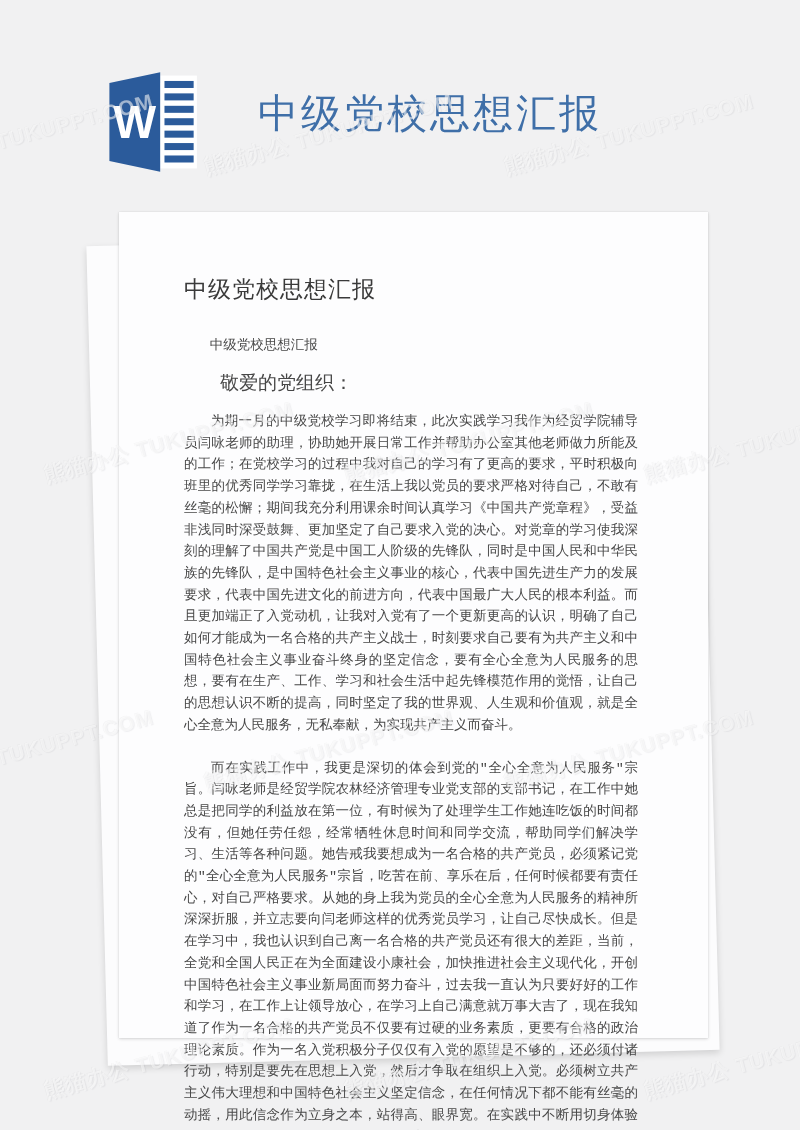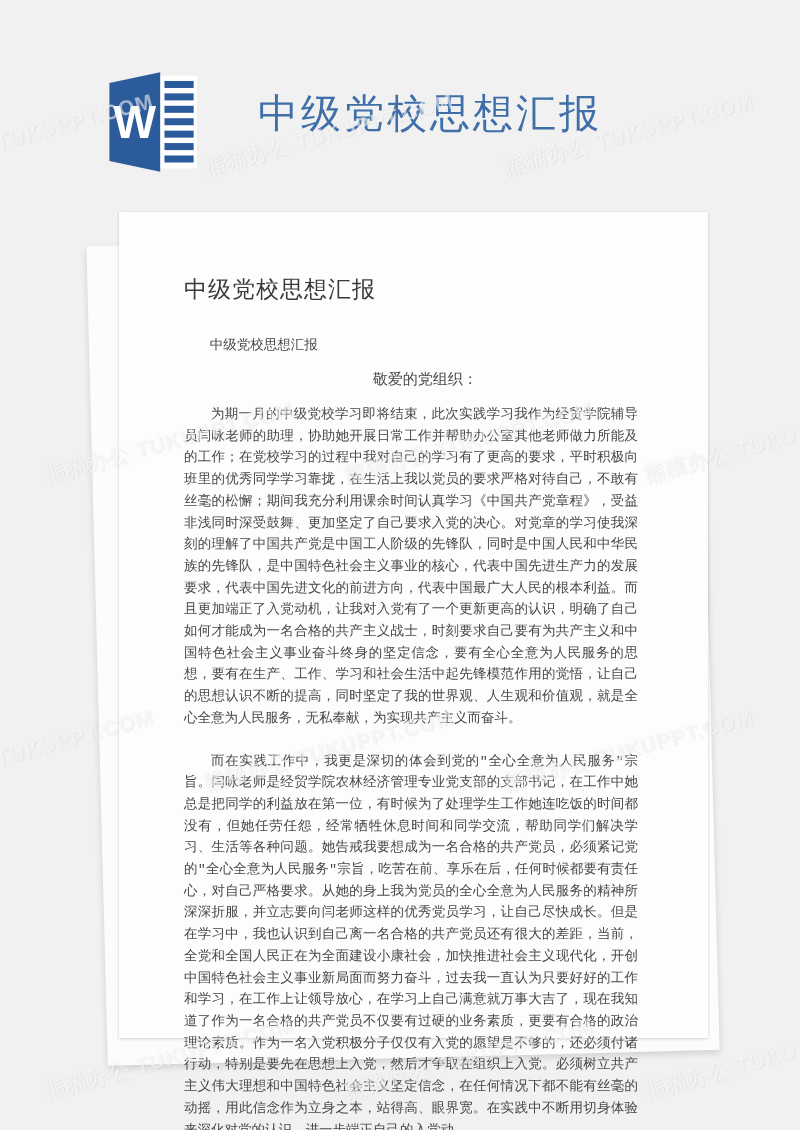--- a/index.html
+++ b/index.html
@@ -34,21 +34,21 @@
     box-sizing:border-box;
     padding:62px 70px 0 65px;
     font-family:"Liberation Serif","DejaVu Serif",serif;
     color:#474747;
   }
   .doc-title{
     margin:0;font-size:23px;font-weight:400;
     color:#3a3a3a;letter-spacing:1px;
   }
   .doc-subtitle{margin:31px 0 0 1.9em;font-size:13.5px;}
-  .doc-salutation{margin:16px 0 0 1.9em;font-size:15px;text-align:center;}
+  .doc-salutation{margin:16px 0 0 1.9em;font-size:19px;}
   .doc-para{
     margin:15px 0 0 0;
     font-size:13.5px;line-height:21.7px;
     text-align:justify;text-indent:2em;font-family:Liberation Mono, monospace;
   }
   .doc-para + .doc-para{margin-top:21px;}
   
   .watermark-layer{
     position:absolute;left:0;top:0;width:800px;height:1130px;
     z-index:5;pointer-events:none;overflow:hidden;

